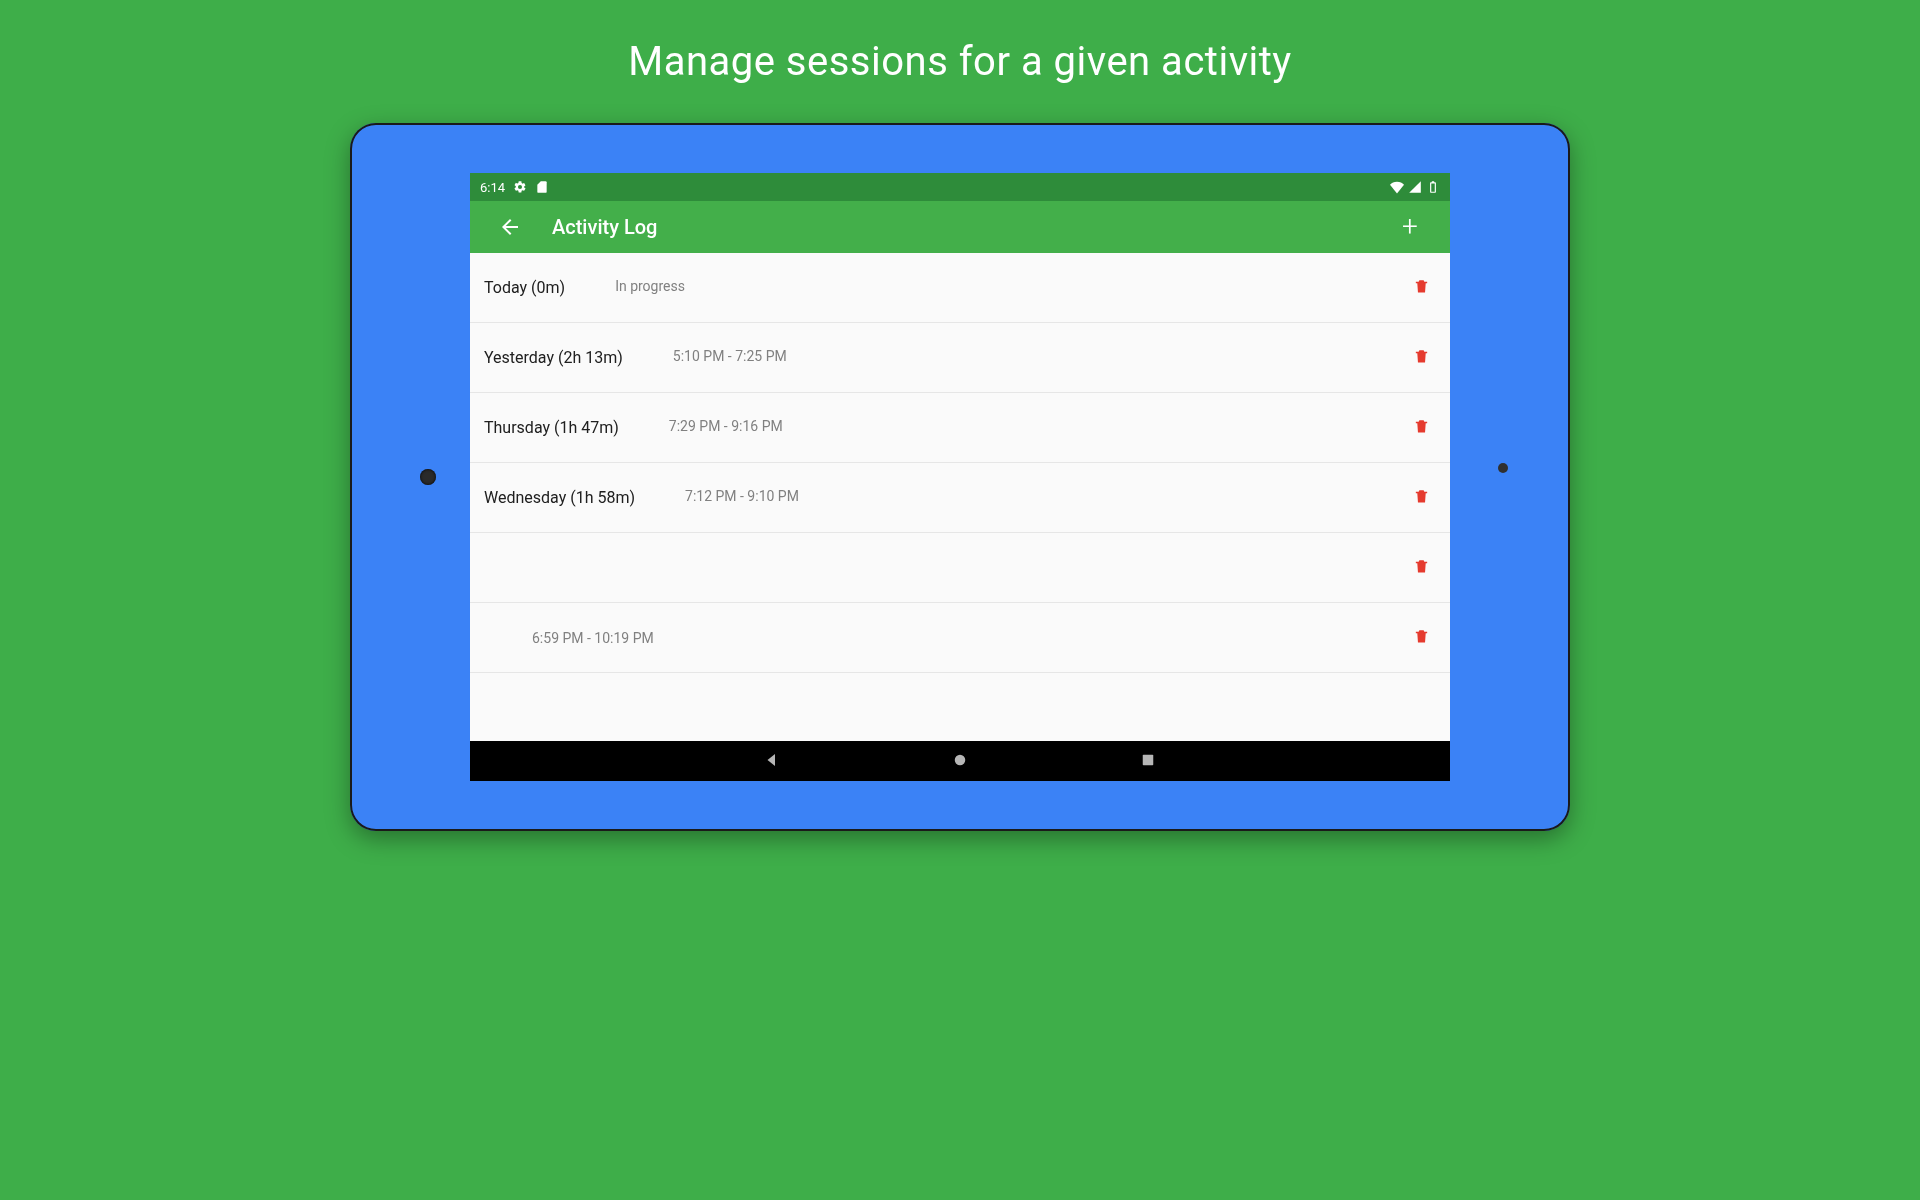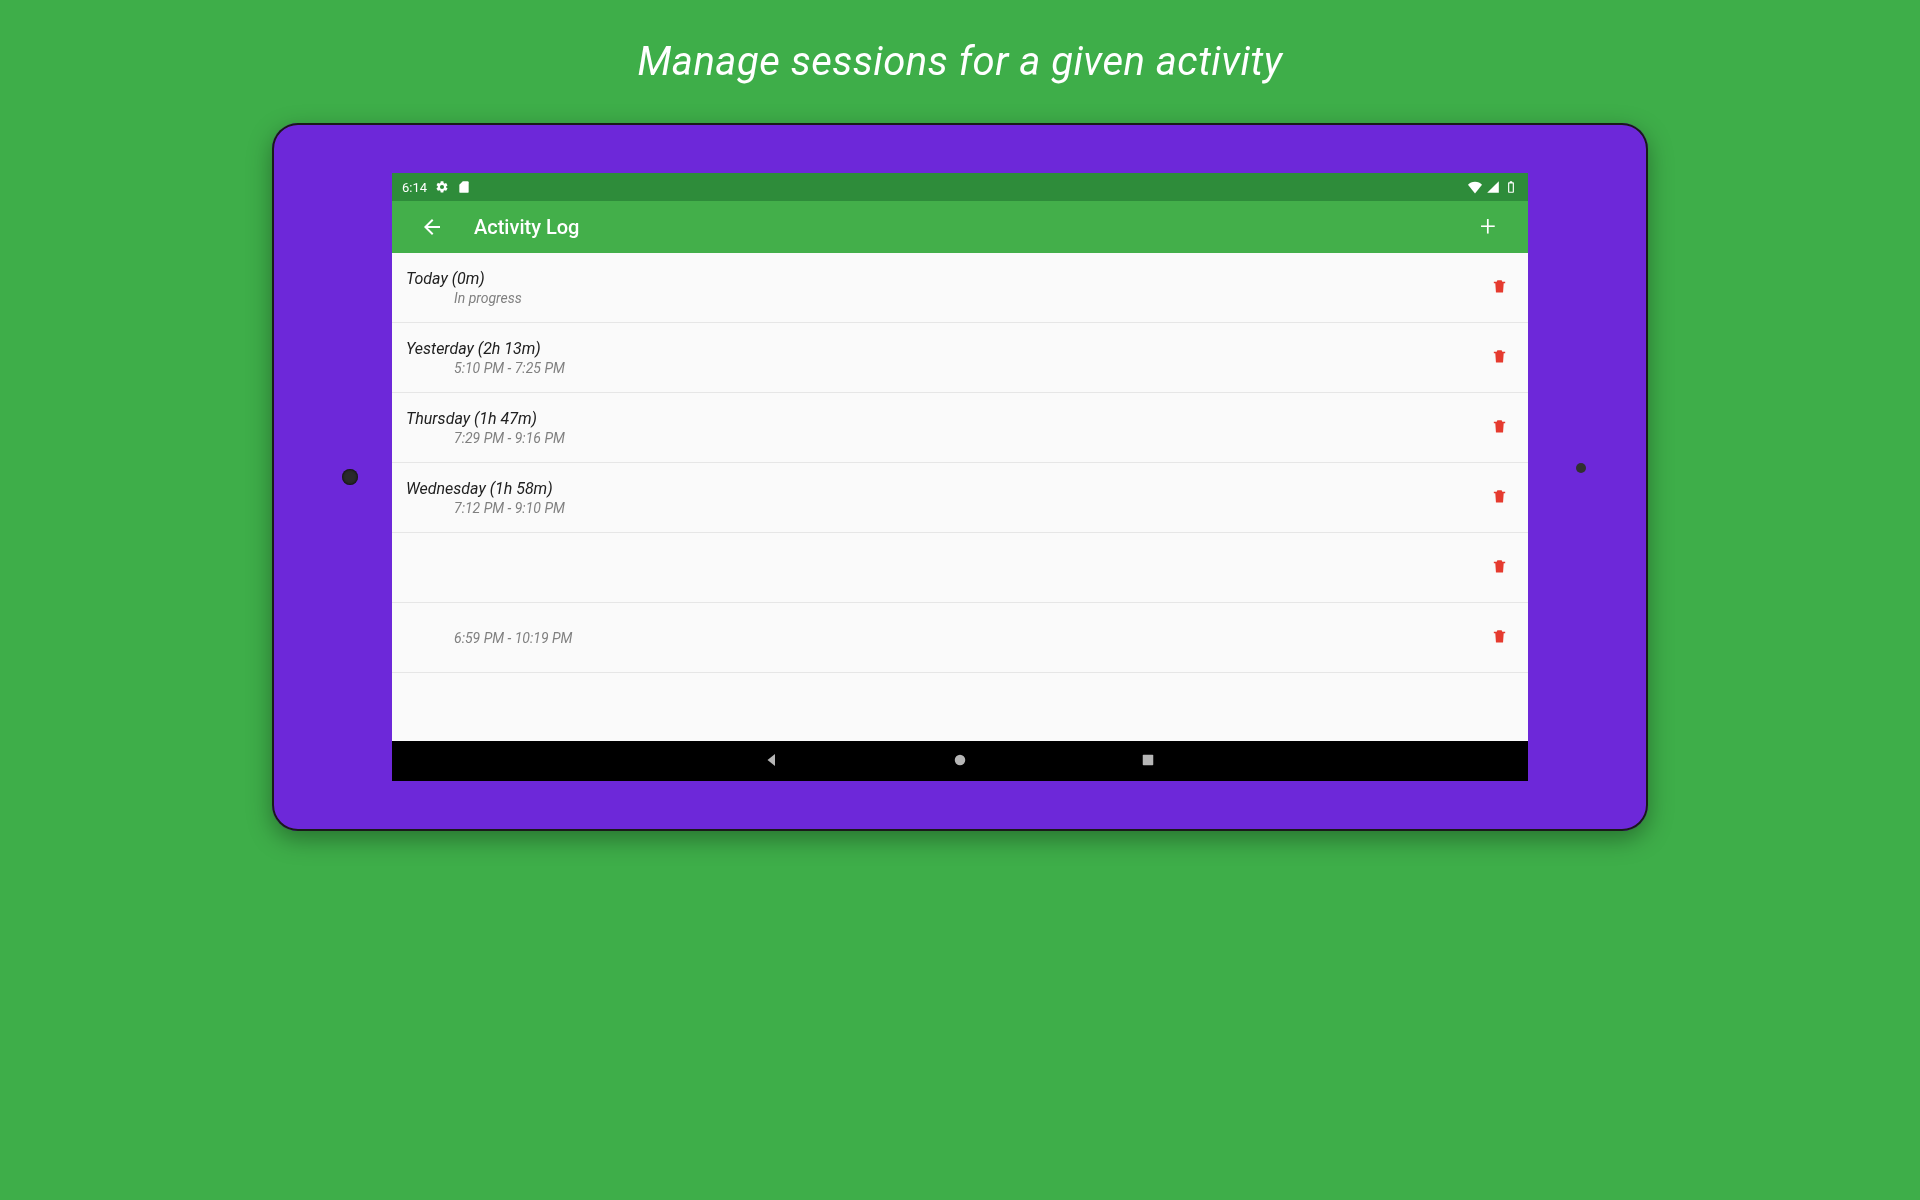--- a/index.html
+++ b/index.html
@@ -10,28 +10,27 @@
     flex-direction: column;
     align-items: center;
     padding-top: 38px;
   }
   .promo-title {
     color: #ffffff;
     font-size: 40px;
     font-weight: 400;
     letter-spacing: 0.5px;
     margin-bottom: 38px;
-    font-style: italic;
   }
 
   
   .tablet {
-    width: 1376px;
+    width: 1220px;
     height: 708px;
-    background: #6d28d9;
+    background: #3b82f6;
     border-radius: 26px;
     padding: 50px 120px 50px 120px;
     position: relative;
     box-shadow: 0 0 0 2px #1a1a1a inset, 0 8px 24px rgba(0,0,0,.35);
     display: flex;
   }
   .camera {
     position: absolute;
     left: 70px; top: 50%;
     transform: translateY(-50%);
@@ -98,21 +97,21 @@
     overflow: hidden;
   }
   .row {
     display: flex;
     align-items: center;
     padding: 12px 16px 12px 14px;
     border-bottom: 1px solid #e6e6e6;
     min-height: 70px;
   }
   .row.partial { min-height: 44px; padding-top:12px; padding-bottom:0; border-bottom:none;}
-  .row-text { flex: 1; display:flex; flex-direction:column; gap:2px;font-style:italic;}
+  .row-text { flex: 1; display:flex; flex-direction:row; gap:2px;}
   .row-title { font-size: 16px; color: #202020; }
   .row-sub   { font-size: 14px; color: #808080; margin-left: 48px; }
   .trash-btn {
     width: 26px; height: 26px;
     display:flex; align-items:center; justify-content:center;
     border:none; background:none; cursor:pointer;
   }
   .trash-btn svg { width:17px; height:20px; fill:#e53a2e; }
 
   

